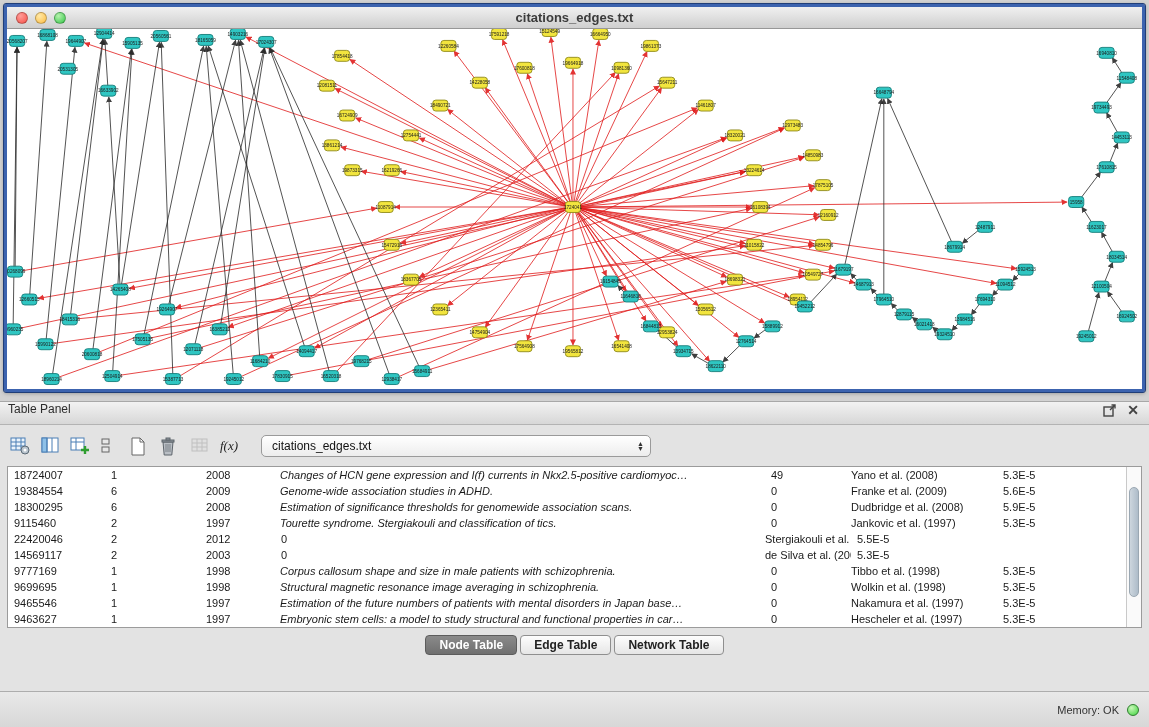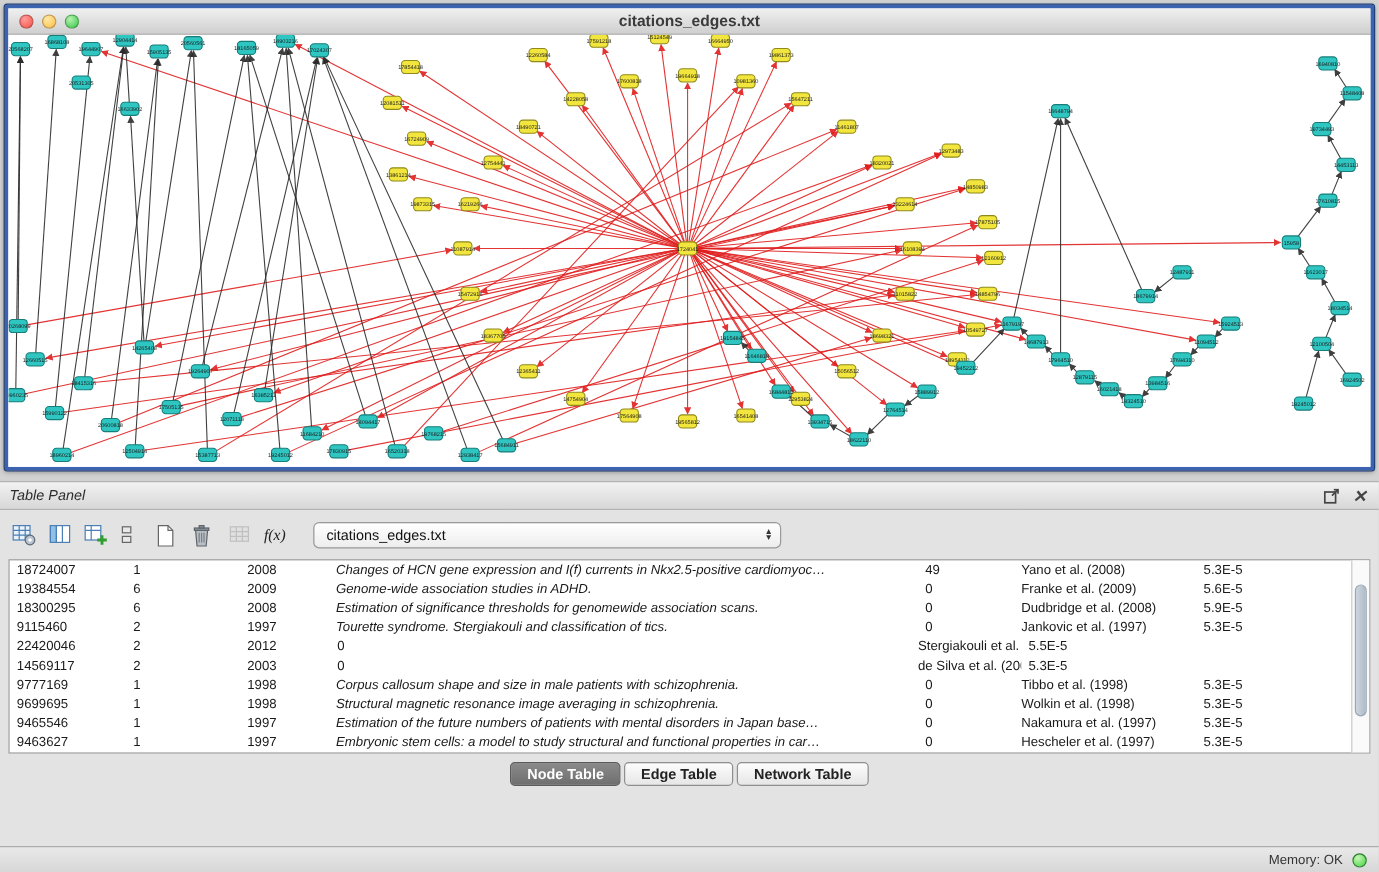--- a/index.html
+++ b/index.html
@@ -19,21 +19,21 @@
   .win-title { position:absolute; left:0; right:0; text-align:center; font-size:13px; font-weight:bold; color:#3b3b3b; }
   .canvas { position:absolute; top:22px; left:0; right:0; bottom:0; background:#fff; overflow:hidden; }
   .canvas svg { width:100%; height:100%; display:block; }
 
   
   .splitter { height:9px; background:#d2d2d2; }
 
   
   .table-panel { flex:1; margin:0 0 0 0; background:#e3e3e3; border-top:1px solid #a8a8a8; display:flex; flex-direction:column; min-height:0; }
   .panel-header { height:23px; background:linear-gradient(#f2f2f2,#d7d7d7); border-bottom:1px solid #b3b3b3;
-                  display:flex; align-items:center; padding:0 8px; font-size:12px; color:#2d2d2d;font-style:italic; }
+                  display:flex; padding:0 8px; font-size:12px; color:#2d2d2d; }
   .panel-header .spacer { flex:1; }
   .ph-icon { width:16px; height:16px; display:flex; align-items:center; justify-content:center; margin-left:8px; cursor:default; color:#444; }
   .panel-body { flex:1; display:flex; flex-direction:column; padding:7px 7px 4px 7px; min-height:0; }
 
   .toolbar { display:flex; align-items:center; gap:4px; padding:2px 2px 8px 2px; }
   .tb-btn { width:26px; height:24px; display:flex; align-items:center; justify-content:flex-start; border:1px solid transparent; border-radius:3px; background:transparent; }
   .tb-btn.disabled { opacity:.38; }
   .fx { font-size:13px; font-style:italic; font-family:"Liberation Serif", serif; color:#222; }
   .combo { margin-left:12px; width:390px; height:22px; border:1px solid #9a9a9a; border-radius:5px;
            background:linear-gradient(#ffffff,#ededed); display:flex; align-items:center; padding:0 4px 0 10px; font-size:12px; color:#111; }
@@ -55,21 +55,21 @@
   .vthumb { position:absolute; top:20px; left:2px; width:10px; height:110px; border-radius:5px;
             background:linear-gradient(90deg,#cdd6de,#aebcc9); border:1px solid #9aa7b2; }
 
   
   .tabs { display:flex; justify-content:center; gap:3px; padding-top:7px;font-weight:bold; }
   .tab { font-size:12px; padding:2px 13px; border:1px solid #8f8f8f; border-radius:4px;
          background:linear-gradient(#fdfdfd,#e6e6e6); color:#222; }
   .tab.active { background:linear-gradient(#8a8a8a,#6f6f6f); color:#fff; border-color:#5c5c5c; }
 
   
-  .statusbar { height:22px; background:linear-gradient(#e9e9e9,#d7d7d7); border-top:1px solid #adadad;
+  .statusbar { height:36px; background:linear-gradient(#e9e9e9,#d7d7d7); border-top:1px solid #adadad;
                display:flex; align-items:center; justify-content:flex-end; padding:0 10px; font-size:11px; color:#333; }
   .memdot { width:12px; height:12px; border-radius:50%; margin-left:8px; border:1px solid #2f7d2f;
             background:radial-gradient(circle at 35% 30%, #c9f7b8, #3ed43e); }
 </style>
 </head>
 <body>
 
 <div class="app">
 
   <div class="net-window">

